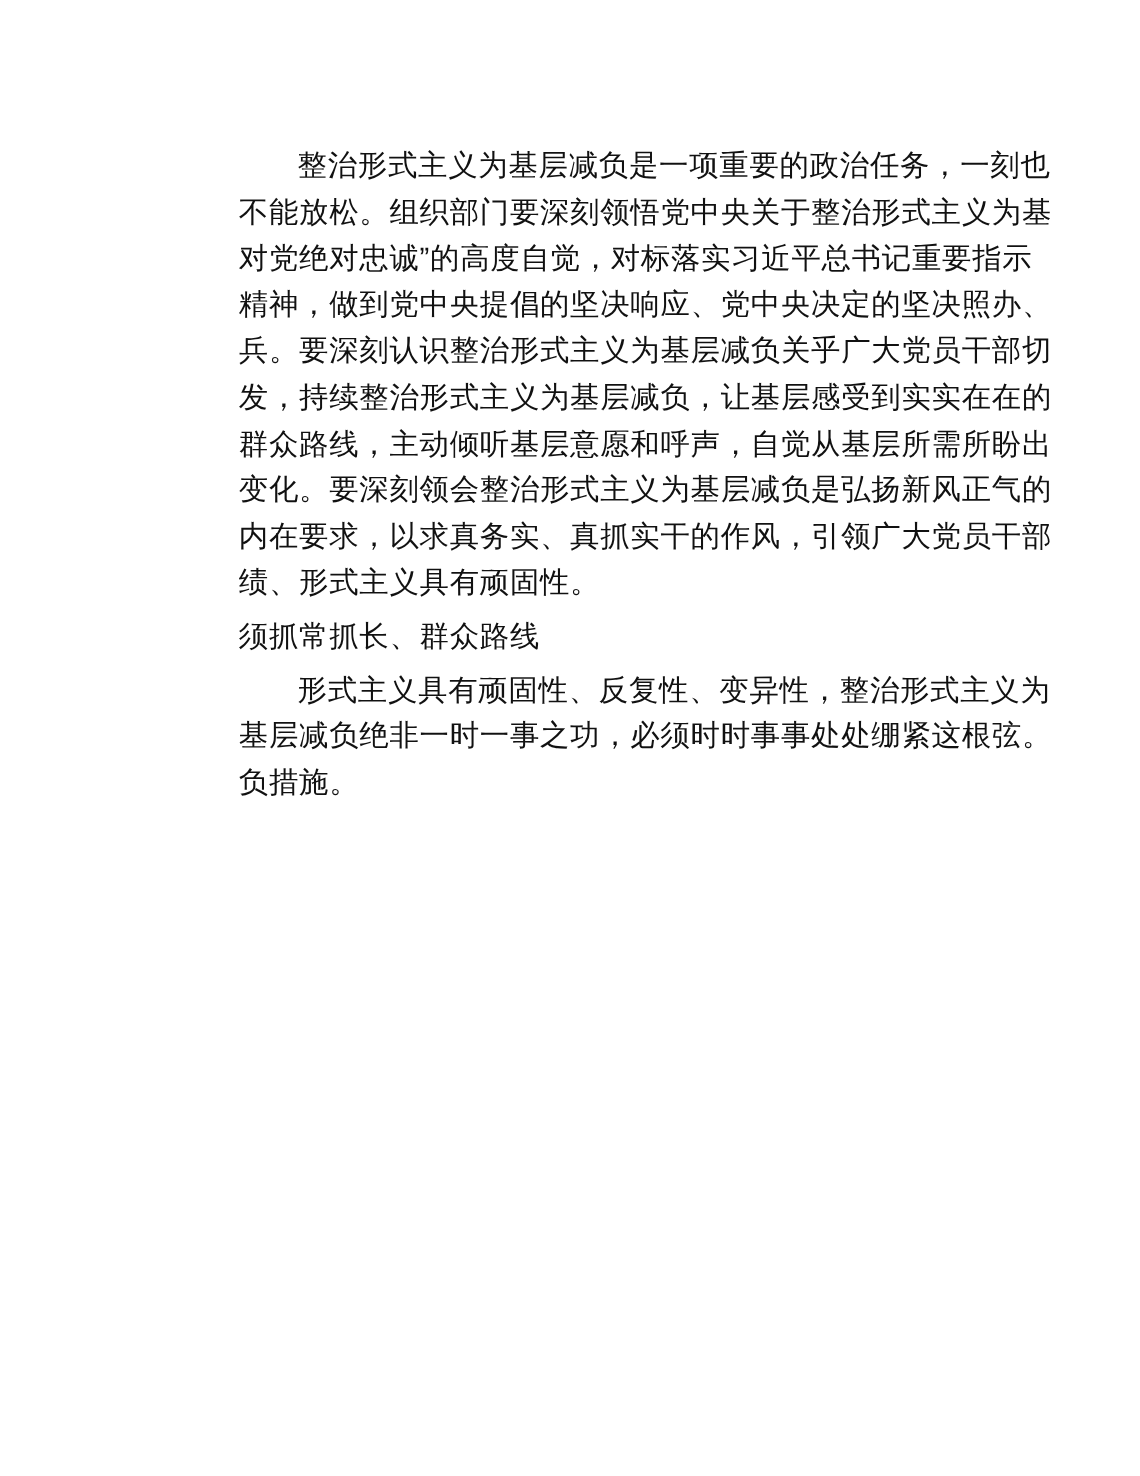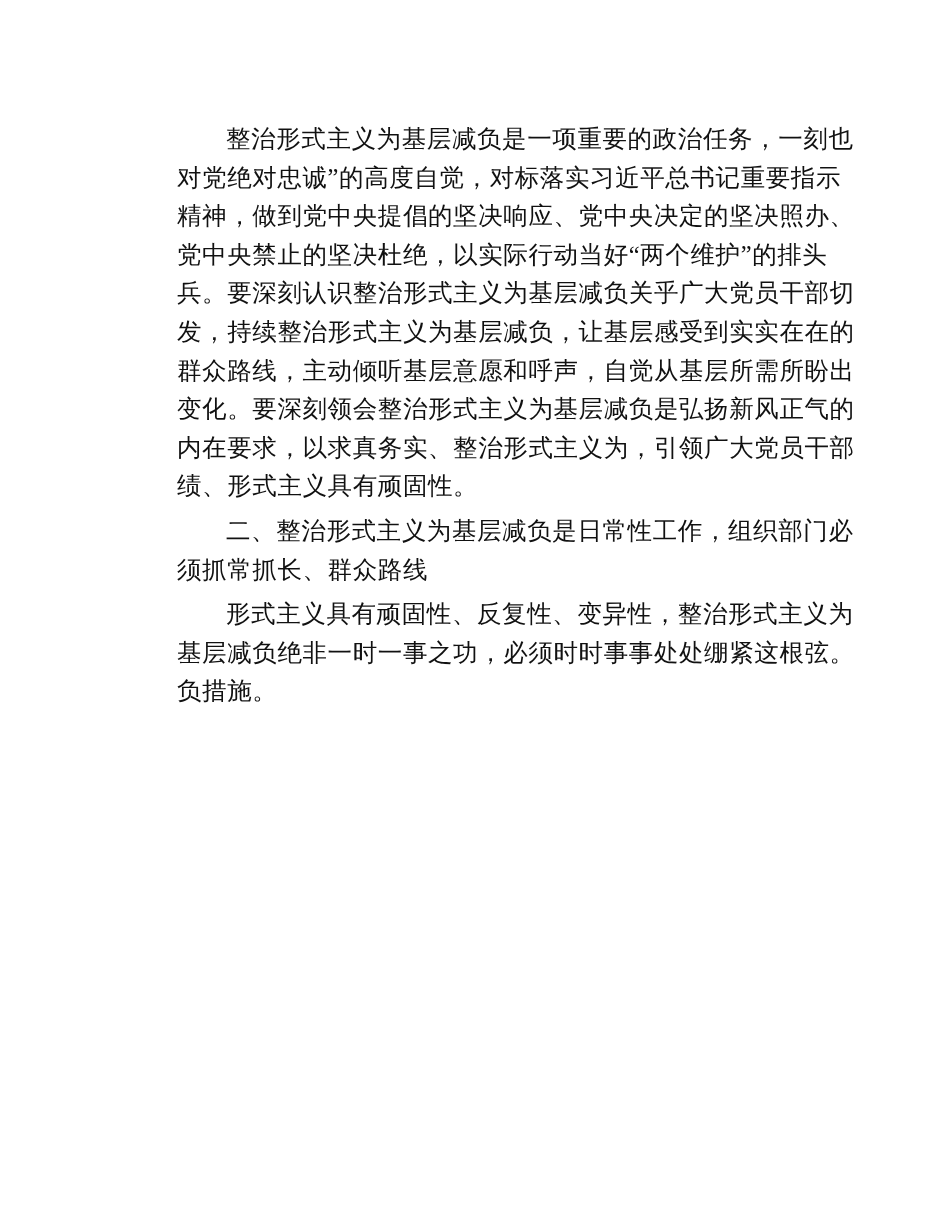--- a/index.html
+++ b/index.html
@@ -1,22 +1,22 @@
 <!DOCTYPE html>
 <html><head>
   <meta charset="utf-8">
   <style>
     html, body { margin: 0; padding: 0; background: #ffffff; }
     body { width: 950px; height: 1230px; position: relative; overflow: hidden; }
     .page {
       position: absolute;
-      left: 128px;
+      left: 150px;
       top: 120px;
       width: 672px;
-      font-family: Liberation Serif, serif;
+      font-family: Liberation Sans, sans-serif;
       font-size: 24.5px;
       line-height: 38.6px;
       color: #111111;
     }
     .para {
       margin: 0;
       text-indent: 2em;
       text-align: justify;
       text-align-last: left;
       word-break: break-all;
@@ -25,32 +25,31 @@
     .para + .para { margin-top: 6px; }
     .line { display: block; white-space: nowrap; }
     .line.indent { padding-left: 2em; }
   </style>
 </head>
 <body>
 
 <div class="page">
   <div class="para">
     <span class="line indent">整治形式主义为基层减负是一项重要的政治任务，一刻也</span>
+    <span class="line">不能放松。组织部门要深刻领悟党中央关于整治形式主义为基</span>
     <span class="line">对党绝对忠诚”的高度自觉，对标落实习近平总书记重要指示</span>
     <span class="line">精神，做到党中央提倡的坚决响应、党中央决定的坚决照办、</span>
-    <span class="line">党中央禁止的坚决杜绝，以实际行动当好“两个维护”的排头</span>
     <span class="line">兵。要深刻认识整治形式主义为基层减负关乎广大党员干部切</span>
     <span class="line">发，持续整治形式主义为基层减负，让基层感受到实实在在的</span>
     <span class="line">群众路线，主动倾听基层意愿和呼声，自觉从基层所需所盼出</span>
     <span class="line">变化。要深刻领会整治形式主义为基层减负是弘扬新风正气的</span>
-    <span class="line">内在要求，以求真务实、整治形式主义为，引领广大党员干部</span>
+    <span class="line">内在要求，以求真务实、真抓实干的作风，引领广大党员干部</span>
     <span class="line">绩、形式主义具有顽固性。</span>
   </div>
   <div class="para">
-    <span class="line indent">二、整治形式主义为基层减负是日常性工作，组织部门必</span>
     <span class="line">须抓常抓长、群众路线</span>
   </div>
   <div class="para">
     <span class="line indent">形式主义具有顽固性、反复性、变异性，整治形式主义为</span>
     <span class="line">基层减负绝非一时一事之功，必须时时事事处处绷紧这根弦。</span>
     <span class="line">负措施。</span>
   </div>
 </div>
 
 </body></html>

